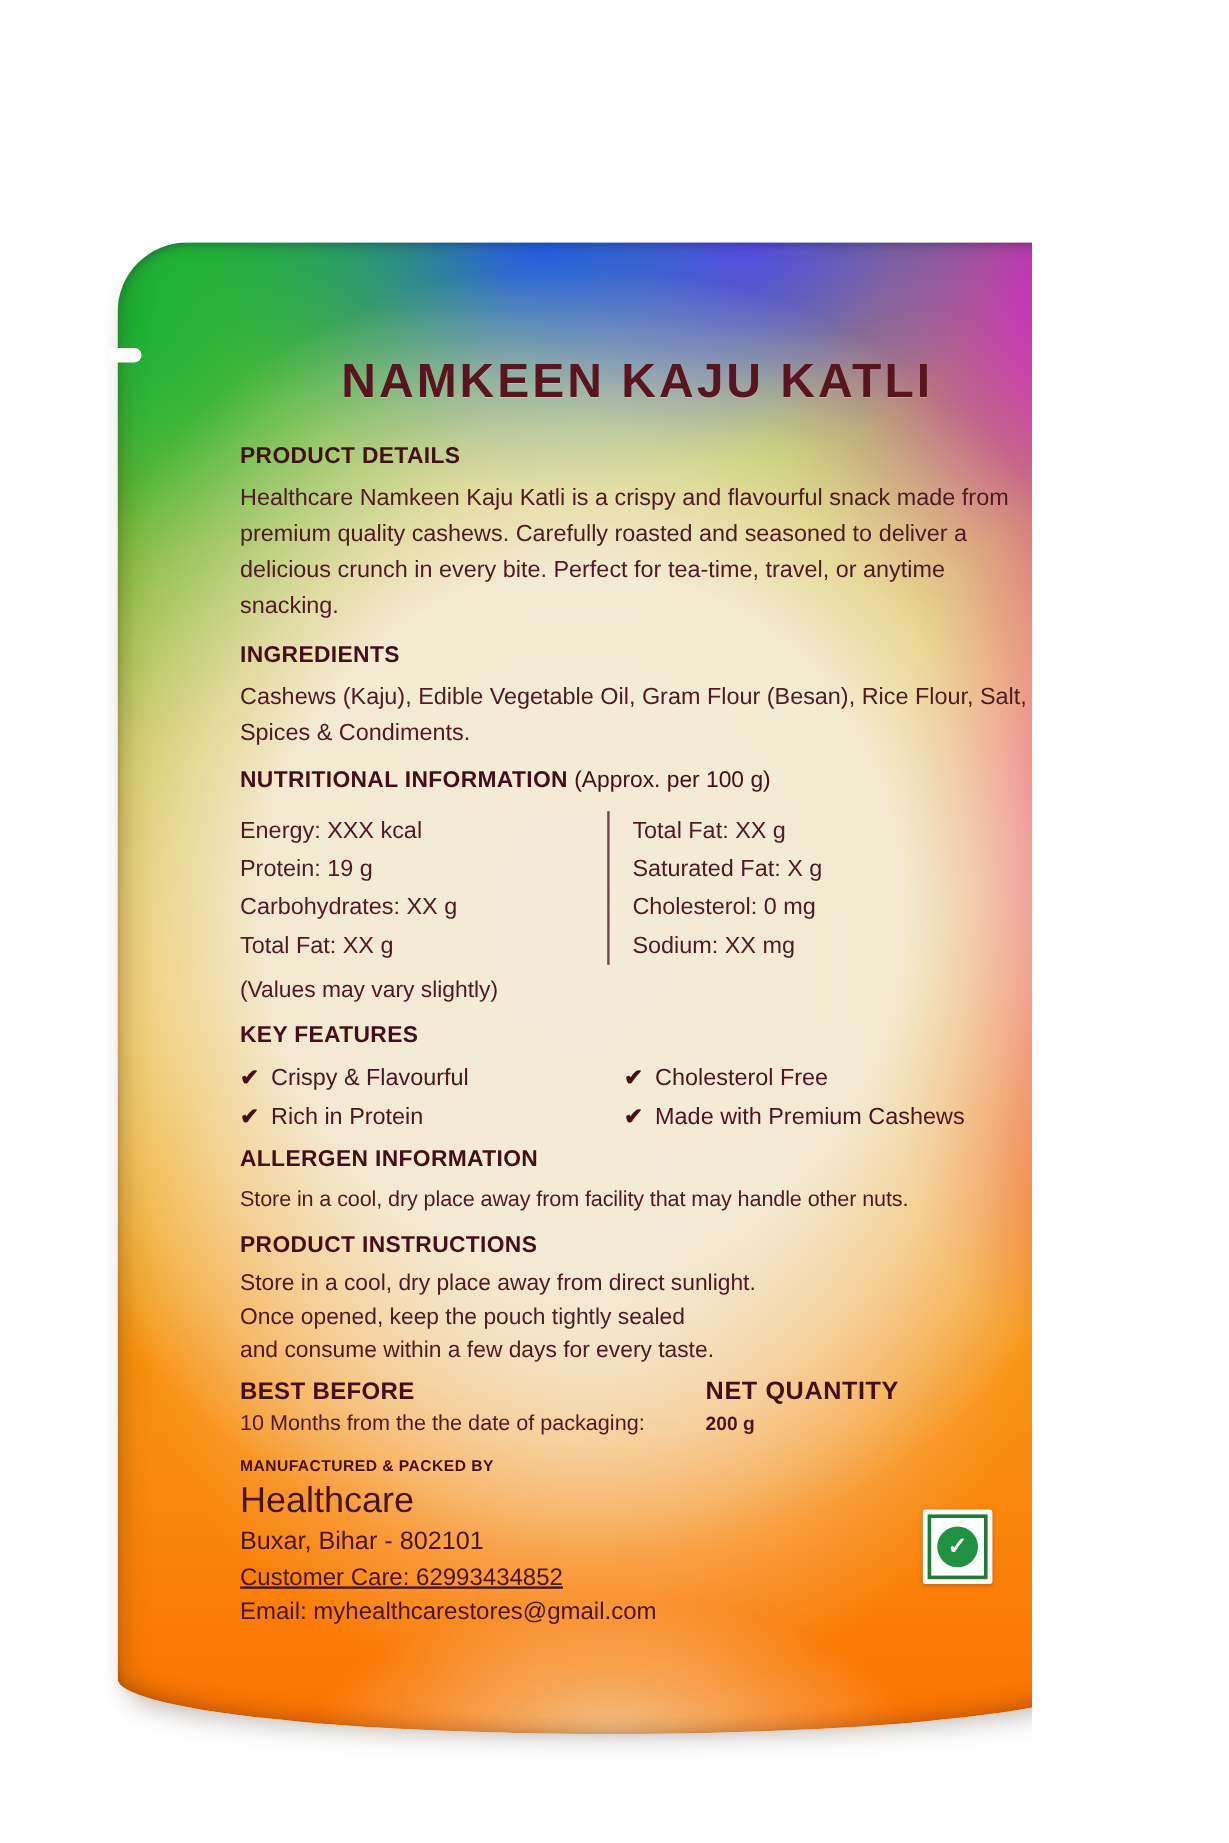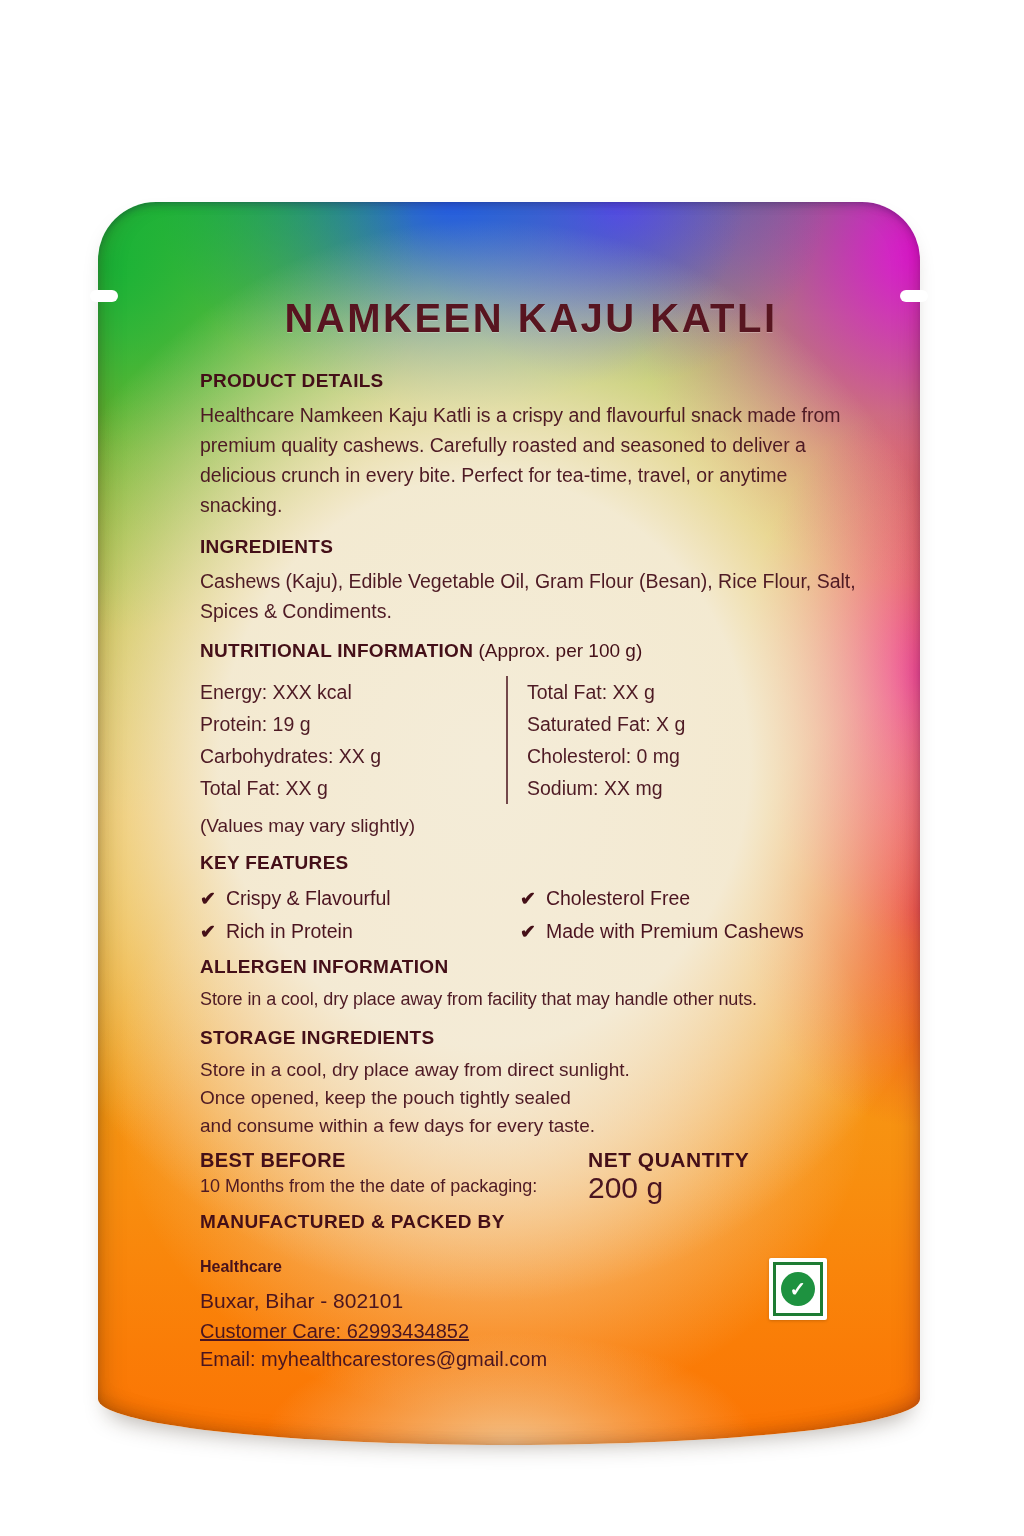--- a/index.html
+++ b/index.html
@@ -1,17 +1,17 @@
 <!DOCTYPE html>
 <html><head>
 <meta charset="utf-8">
 <style>
   html,body{margin:0;padding:0;background:#ffffff;}
   .stage{
-    position:relative;width:1024px;height:1536px;background:#ffffff;overflow:hidden;
+    position:relative;width:860px;height:1536px;background:#ffffff;overflow:hidden;
     font-family:"Liberation Sans", sans-serif;
   }
   
   .pouch-shadow{
     position:absolute;left:150px;top:1368px;width:724px;height:86px;
     background:radial-gradient(ellipse 50% 50% at 50% 50%, rgba(40,30,20,0.38) 0%, rgba(40,30,20,0.18) 45%, rgba(40,30,20,0) 72%);
     filter:blur(6px);z-index:0;
   }
   .pouch{
     position:absolute;left:98px;top:202px;width:822px;height:1243px;z-index:1;
@@ -61,23 +61,23 @@
   .feat-grid{display:grid;grid-template-columns:320px 1fr;margin-top:6px;font-size:19.5px;line-height:32px;}
   .feat-item{display:flex;align-items:baseline;gap:10px;}
   .feat-check{font-weight:700;color:#451018;font-size:19px;}
   .storage-lines div{font-size:19px;line-height:28px;color:#4e1a24;}
   .allergen-line{margin-top:5px;font-size:18px;line-height:28px;letter-spacing:-0.1px;color:#4e1a24;}
   .bb-row{display:flex;margin-top:7px;}
   .bb-left{width:388px;}
   .bb-left .h{font-size:20px;}
   .bb-note{font-size:18px;line-height:26px;color:#4e1a24;}
   .nq .h{font-size:21px;letter-spacing:0.5px;}
-  .nq-value{font-size:30px;line-height:30px;font-weight:400;color:#4a1520;}
-  .manuf-h{font-size:19px;line-height:22px;letter-spacing:0.4px;margin-top:8px;}
-  .manuf-name{margin-top:19px;font-size:16px;line-height:30px;font-weight:700;color:#47121c;}
+  .nq-value{font-size:16px;line-height:30px;font-weight:700;color:#4a1520;}
+  .manuf-h{font-size:13px;line-height:22px;letter-spacing:0.4px;margin-top:8px;}
+  .manuf-name{margin-top:3px;font-size:30px;line-height:30px;font-weight:400;color:#47121c;}
   .manuf-addr{margin-top:4px;font-size:21px;line-height:30px;color:#4a1520;}
   .manuf-care{margin-top:1px;font-size:20px;line-height:28px;color:#4a1520;text-decoration:underline;}
   .manuf-email{font-size:20px;line-height:28px;color:#4a1520;}
   
   .veg-mark{
     position:absolute;left:671px;top:1056px;width:58px;height:62px;background:#ffffff;
     display:flex;align-items:center;justify-content:center;
     box-shadow:0 1px 3px rgba(80,40,0,0.25);border-radius:2px;
   }
   .veg-inner{
@@ -144,21 +144,21 @@
           </div>
         <div class="feat-item">
             <span class="feat-check">✔</span>
             <span>Made with Premium Cashews</span>
           </div>
       </div>
 
       <h2 class="h mt6">ALLERGEN INFORMATION</h2>
       <div class="allergen-line">Store in a cool, dry place away from facility that may handle other nuts.</div>
 
-      <h2 class="h mt12">STORAGE INGREDIENTS</h2>
+      <h2 class="h mt12">PRODUCT INSTRUCTIONS</h2>
       <div class="storage-lines mt5">
         <div>Store in a cool, dry place away from direct sunlight.</div>
         <div>Once opened, keep the pouch tightly sealed</div>
         <div>and consume within a few days for every taste.</div>
       </div>
 
       <div class="bb-row">
         <div class="bb-left">
           <h2 class="h">BEST BEFORE</h2>
           <div class="bb-note">10 Months from the the date of packaging:</div>

